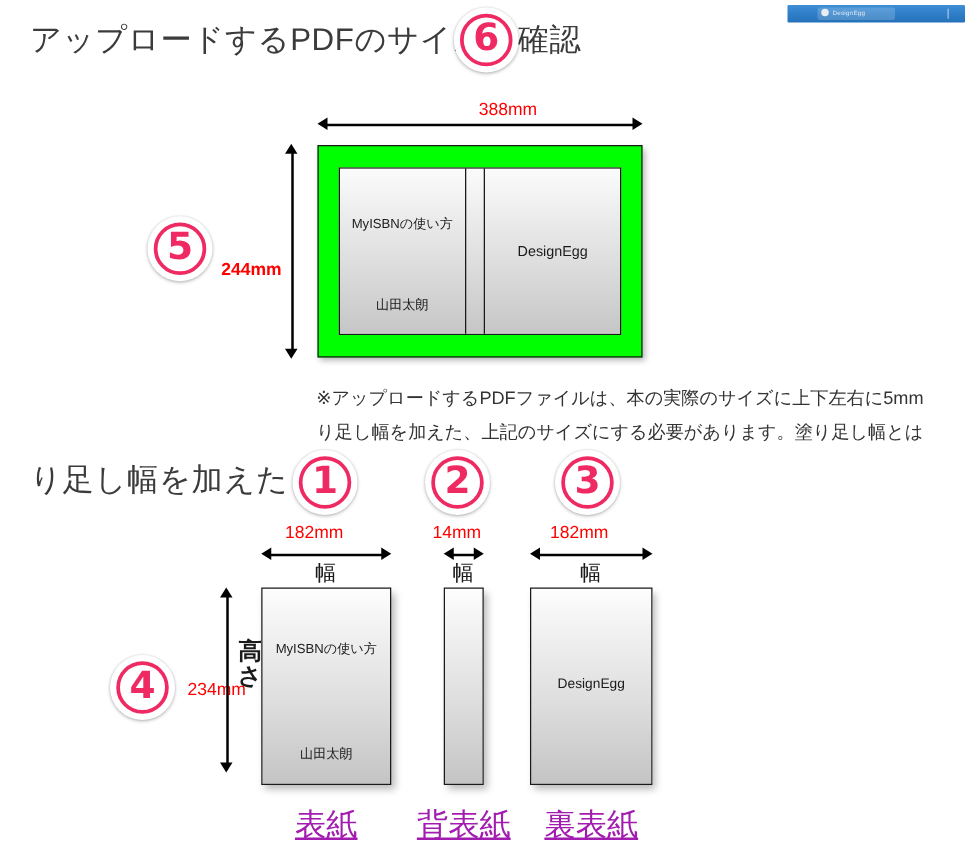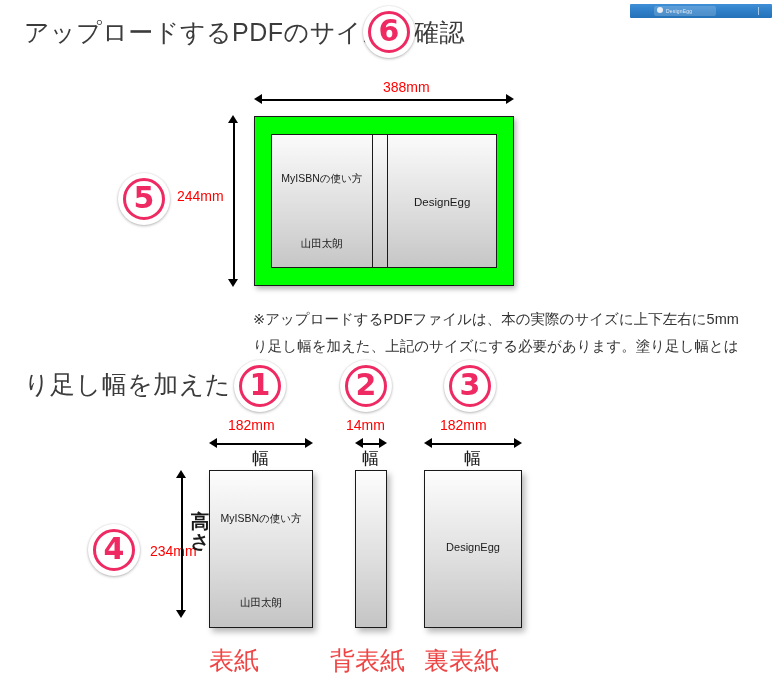--- a/index.html
+++ b/index.html
@@ -119,21 +119,21 @@
   
   .dim {
     position: absolute;
     color: #ff0000;
     font-size: 14px;
     line-height: 1;
     white-space: nowrap;
     font-family: "Liberation Sans", sans-serif;
   }
   #dim-388 { left: 356px; top: 80px; margin-left: 27px; }
-  #dim-244 { left: 177px; top: 189px; }
+  #dim-244 { left: 177px; top: 208px; font-weight: bold; }
   #dim-182a { left: 228px; top: 418px; }
   #dim-14   { left: 346px; top: 418px; }
   #dim-182b { left: 440px; top: 418px; }
   #dim-234  { left: 150px; top: 544px; }
 
   
   .harrow {
     position: absolute;
     height: 11px;
   }
@@ -320,23 +320,24 @@
     color: #1a1a1a;
     white-space: nowrap;
   }
 
   
   .caption {
     position: absolute;
     top: 648px;
     font-size: 25px;
     line-height: 1;
-    color: #ef4444;
-    white-space: nowrap;
-    text-align: left;
+    color: #a21caf;
+    white-space: nowrap;
+    text-align: center;
+    text-decoration: underline;
   }
   #cap-front { left: 209px; width: 104px; }
   #cap-spine { left: 330px; width: 82px;  }
   #cap-back  { left: 424px; width: 98px;  }
 </style>
 </head>
 <body>
 
 <div class="win-strip">
   <div class="wintab"></div>

